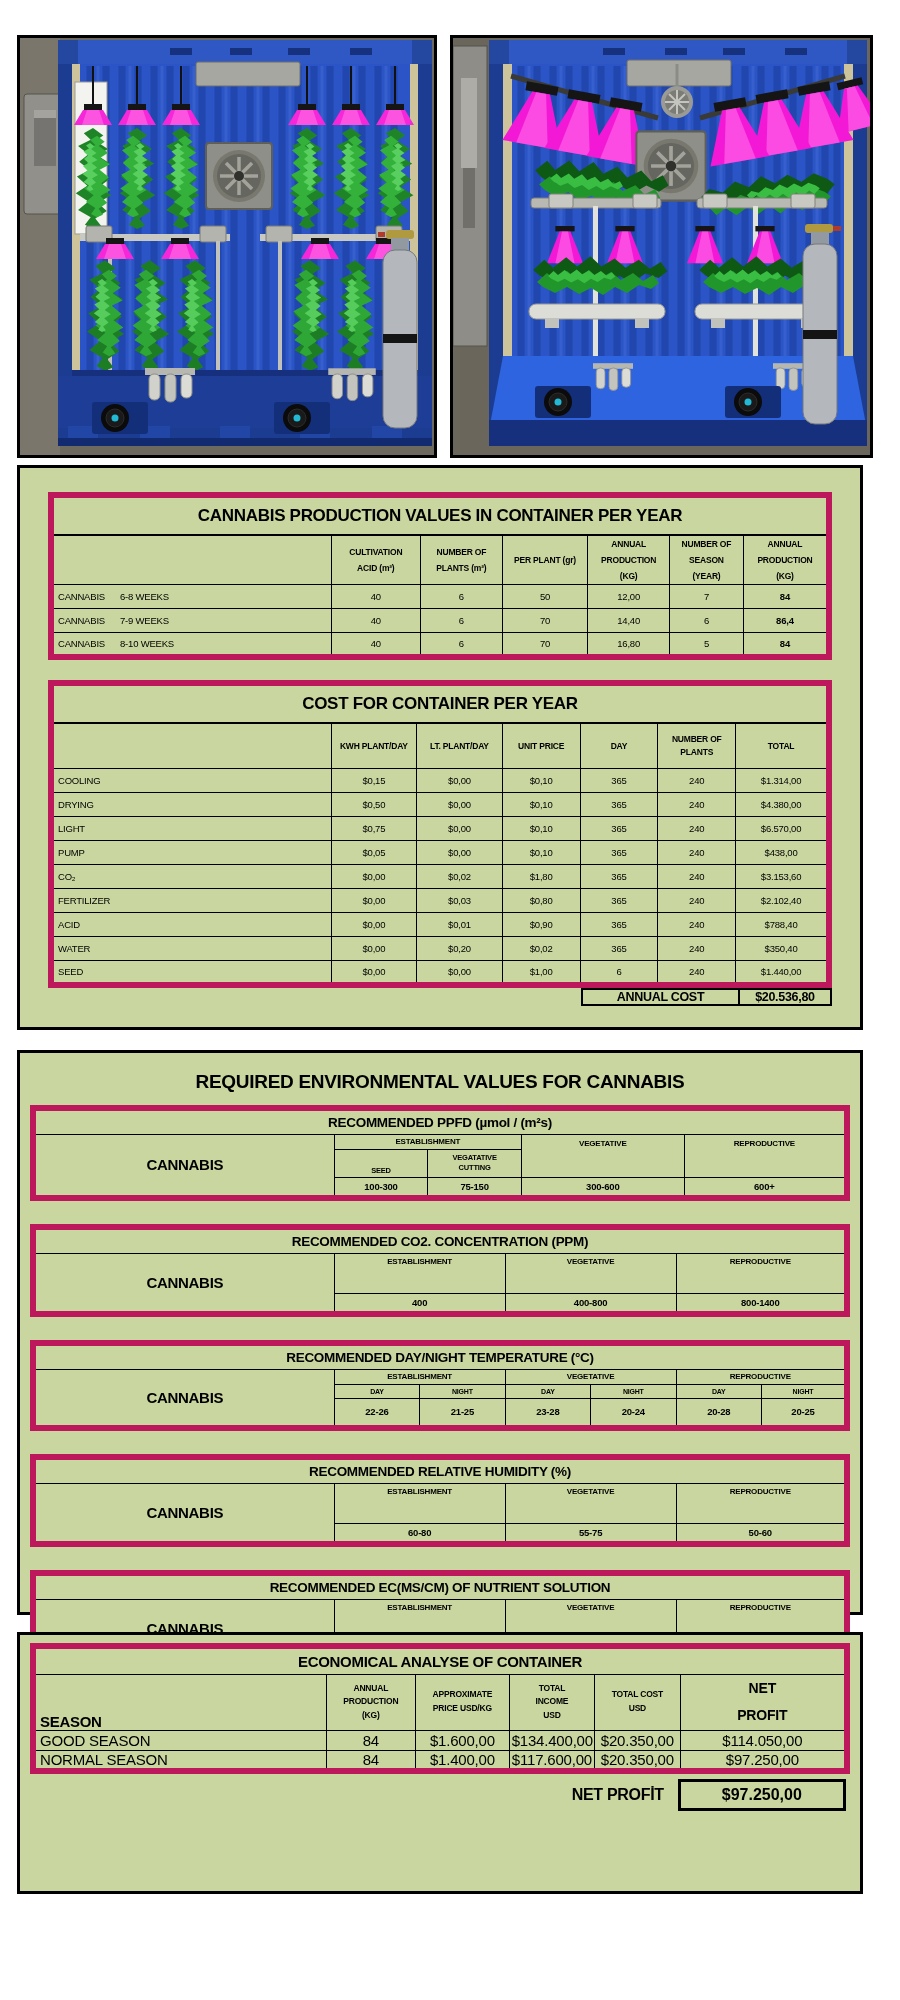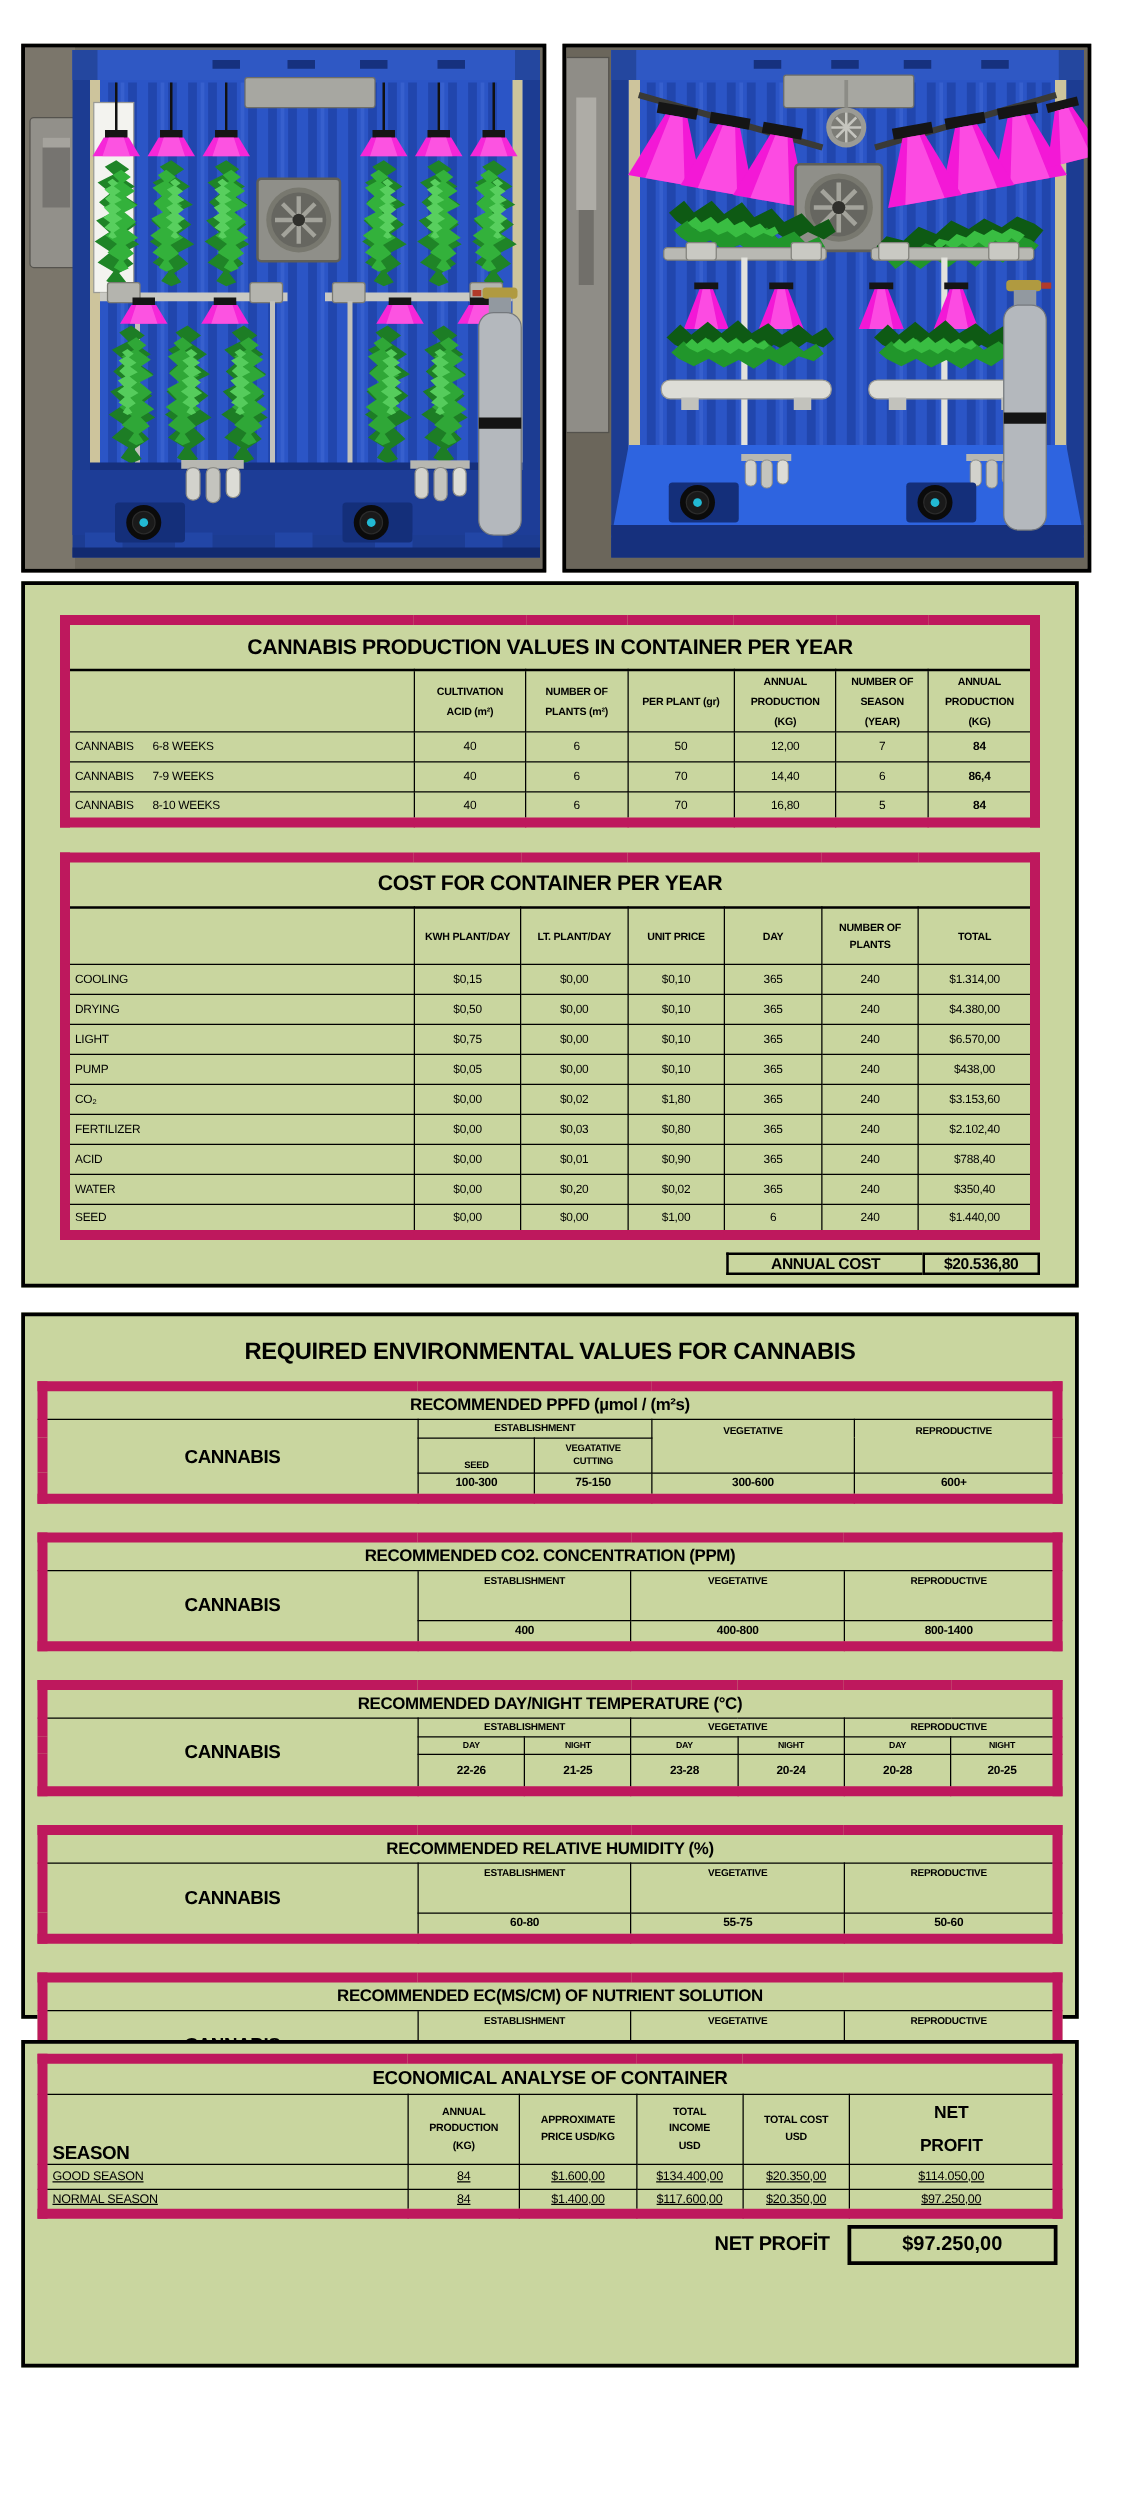--- a/index.html
+++ b/index.html
@@ -11,33 +11,33 @@
   .render{margin:0;border:3px solid #000;background:#6e695e;flex:0 0 auto;}
   .render svg{display:block;}
 
   
   .panel{position:absolute;left:17px;width:846px;background:#c9d69f;border:3px solid #000;box-sizing:border-box;}
   .panel-1{top:465px;height:565px;padding:24px 28px 0 28px;}
   .panel-2{top:1050px;height:565px;padding:10px 10px 0 10px;}
   .panel-3{top:1632px;height:262px;padding:8px 10px 0 10px;}
 
   table{border-collapse:collapse;width:100%;table-layout:fixed;background:#c9d69f;}
-  table{border:8px solid #be185d;}
+  table{border:6px solid #be185d;}
   td{border:1px solid #000;text-align:center;vertical-align:middle;
      font-size:9.5px;white-space:pre-line;letter-spacing:-0.2px;padding:0 2px;box-sizing:border-box;}
 
   .t-title{font-size:17px;font-weight:bold;height:40px;letter-spacing:-0.3px;border-bottom:2px solid #000;}
   .hdr{font-weight:bold;font-size:8.5px;line-height:1.9;vertical-align:middle;}
   .hdr2{font-weight:bold;font-size:8.5px;line-height:1.5;}
   .rowlabel{text-align:left;padding-left:4px;white-space:nowrap;}
   .rowlabel .crop-n{display:inline-block;width:62px;}
   .cell-b{font-weight:bold;}
   .drow td{height:24px;}
 
-  .foot-row{display:flex;align-items:flex-end;height:28px;}
+  .foot-row{display:flex;align-items:flex-start;height:28px;}
   .foot-cell{border:2px solid #000;display:flex;align-items:center;justify-content:center;
              font-weight:bold;font-size:12.5px;letter-spacing:-0.3px;box-sizing:border-box;}
   .foot-cell.lbl{border-right:none;}
 
   
   .env-wrap{margin-bottom:23px;}
   .env-title{font-size:13.5px;font-weight:bold;height:26px;letter-spacing:-0.3px;border-bottom:1px solid #000;}
   .crop{font-size:15px;font-weight:bold;letter-spacing:-0.3px;}
   .eh{font-weight:bold;font-size:8px;height:40px;vertical-align:top;padding-top:3px;}
   .esth{font-weight:bold;font-size:8px;height:15px;}
@@ -48,21 +48,21 @@
   .gh{font-weight:bold;font-size:8px;height:15px;}
   .ev{font-weight:bold;font-size:9.5px;height:21px;}
   .ev-tall{font-weight:bold;font-size:9.5px;height:30px;}
   .section-h{font-size:19px;font-weight:bold;text-align:center;margin:8px 0 12px 0;letter-spacing:-0.3px;}
 
   
   .eco-title{font-size:15px;font-weight:bold;height:28px;letter-spacing:-0.3px;border-bottom:1px solid #000;}
   .season-h{font-size:15px;font-weight:bold;text-align:left;vertical-align:bottom;padding-left:4px;letter-spacing:-0.3px;}
   .eco-hdr{font-weight:bold;font-size:8.5px;line-height:1.6;height:56px;}
   .netp-h{font-weight:bold;font-size:14px;line-height:1.9;}
-  .eco-row td{height:20px;font-size:10px;text-decoration:underline;}
+  .eco-row td{height:20px;font-size:15px;}
   .eco-foot{display:flex;align-items:center;margin-top:3px;height:36px;}
   .eco-foot .npl{font-size:16px;font-weight:bold;text-align:right;padding-right:14px;box-sizing:border-box;letter-spacing:-0.3px;}
   .eco-foot .npv{border:3px solid #000;height:32px;display:flex;align-items:center;justify-content:center;
                  font-size:16px;font-weight:bold;box-sizing:border-box;background:#c9d69f;}
 </style>
 </head>
 <body>
 
 <div class="page">
 

